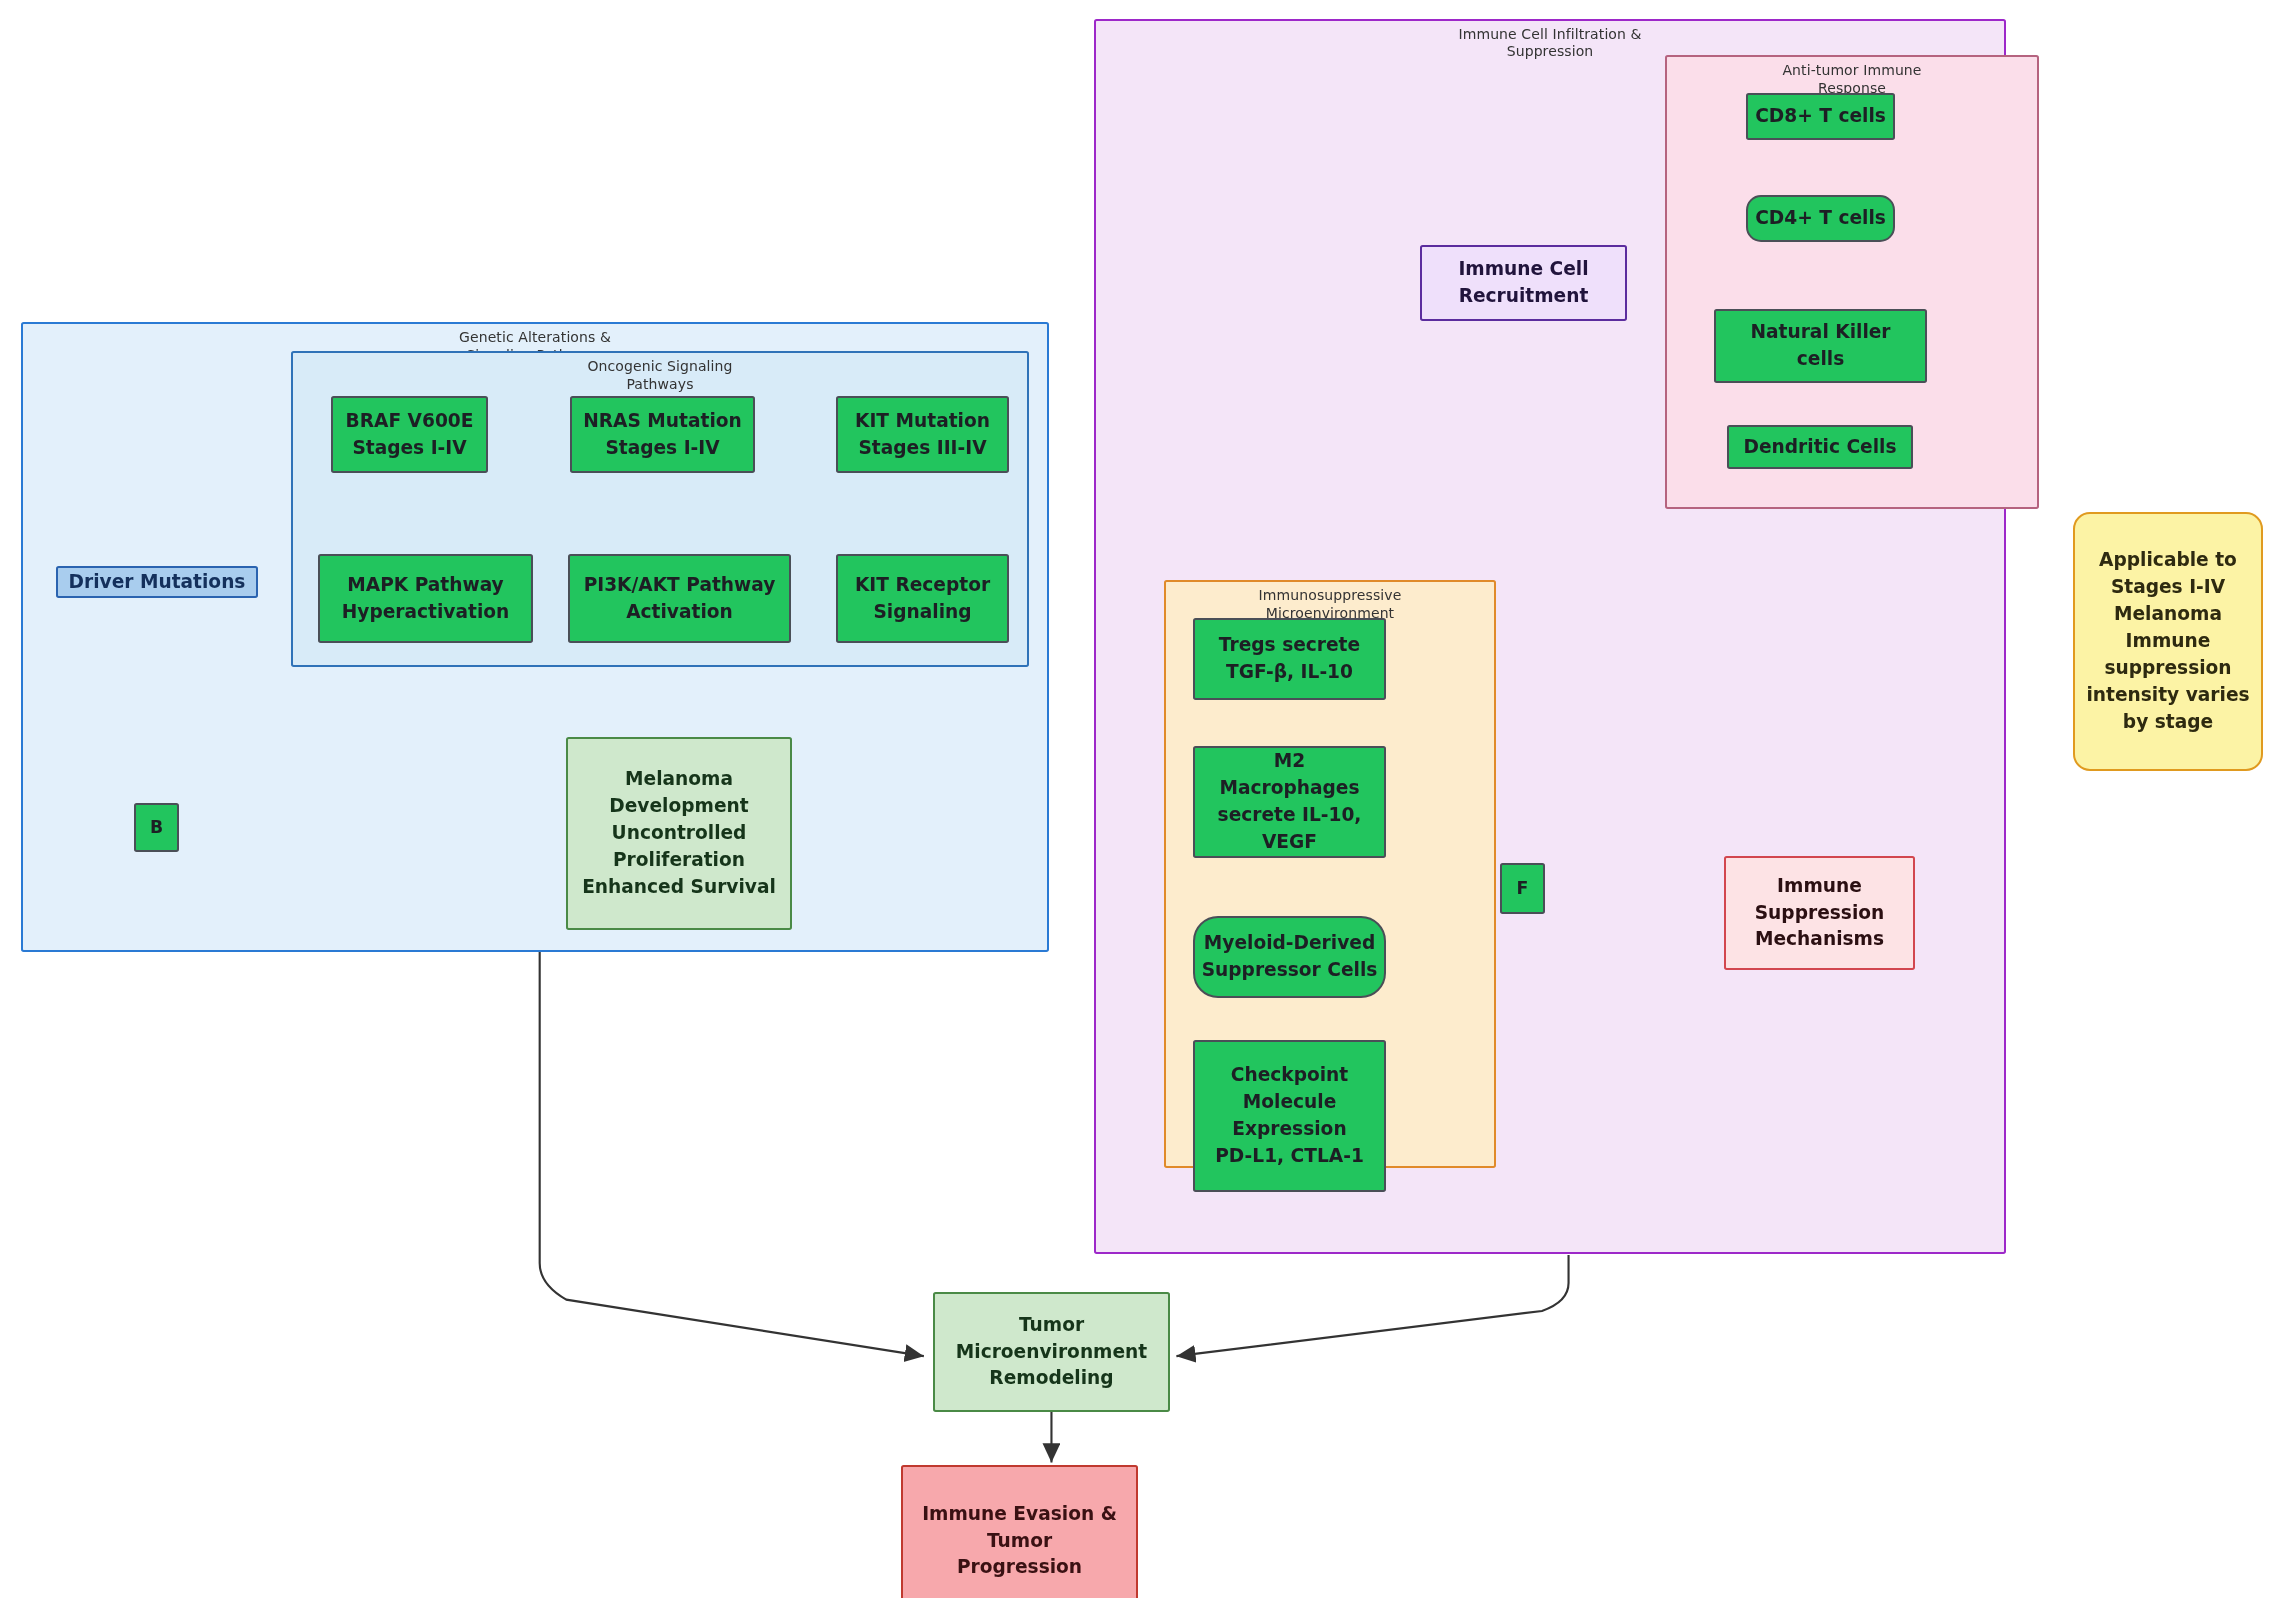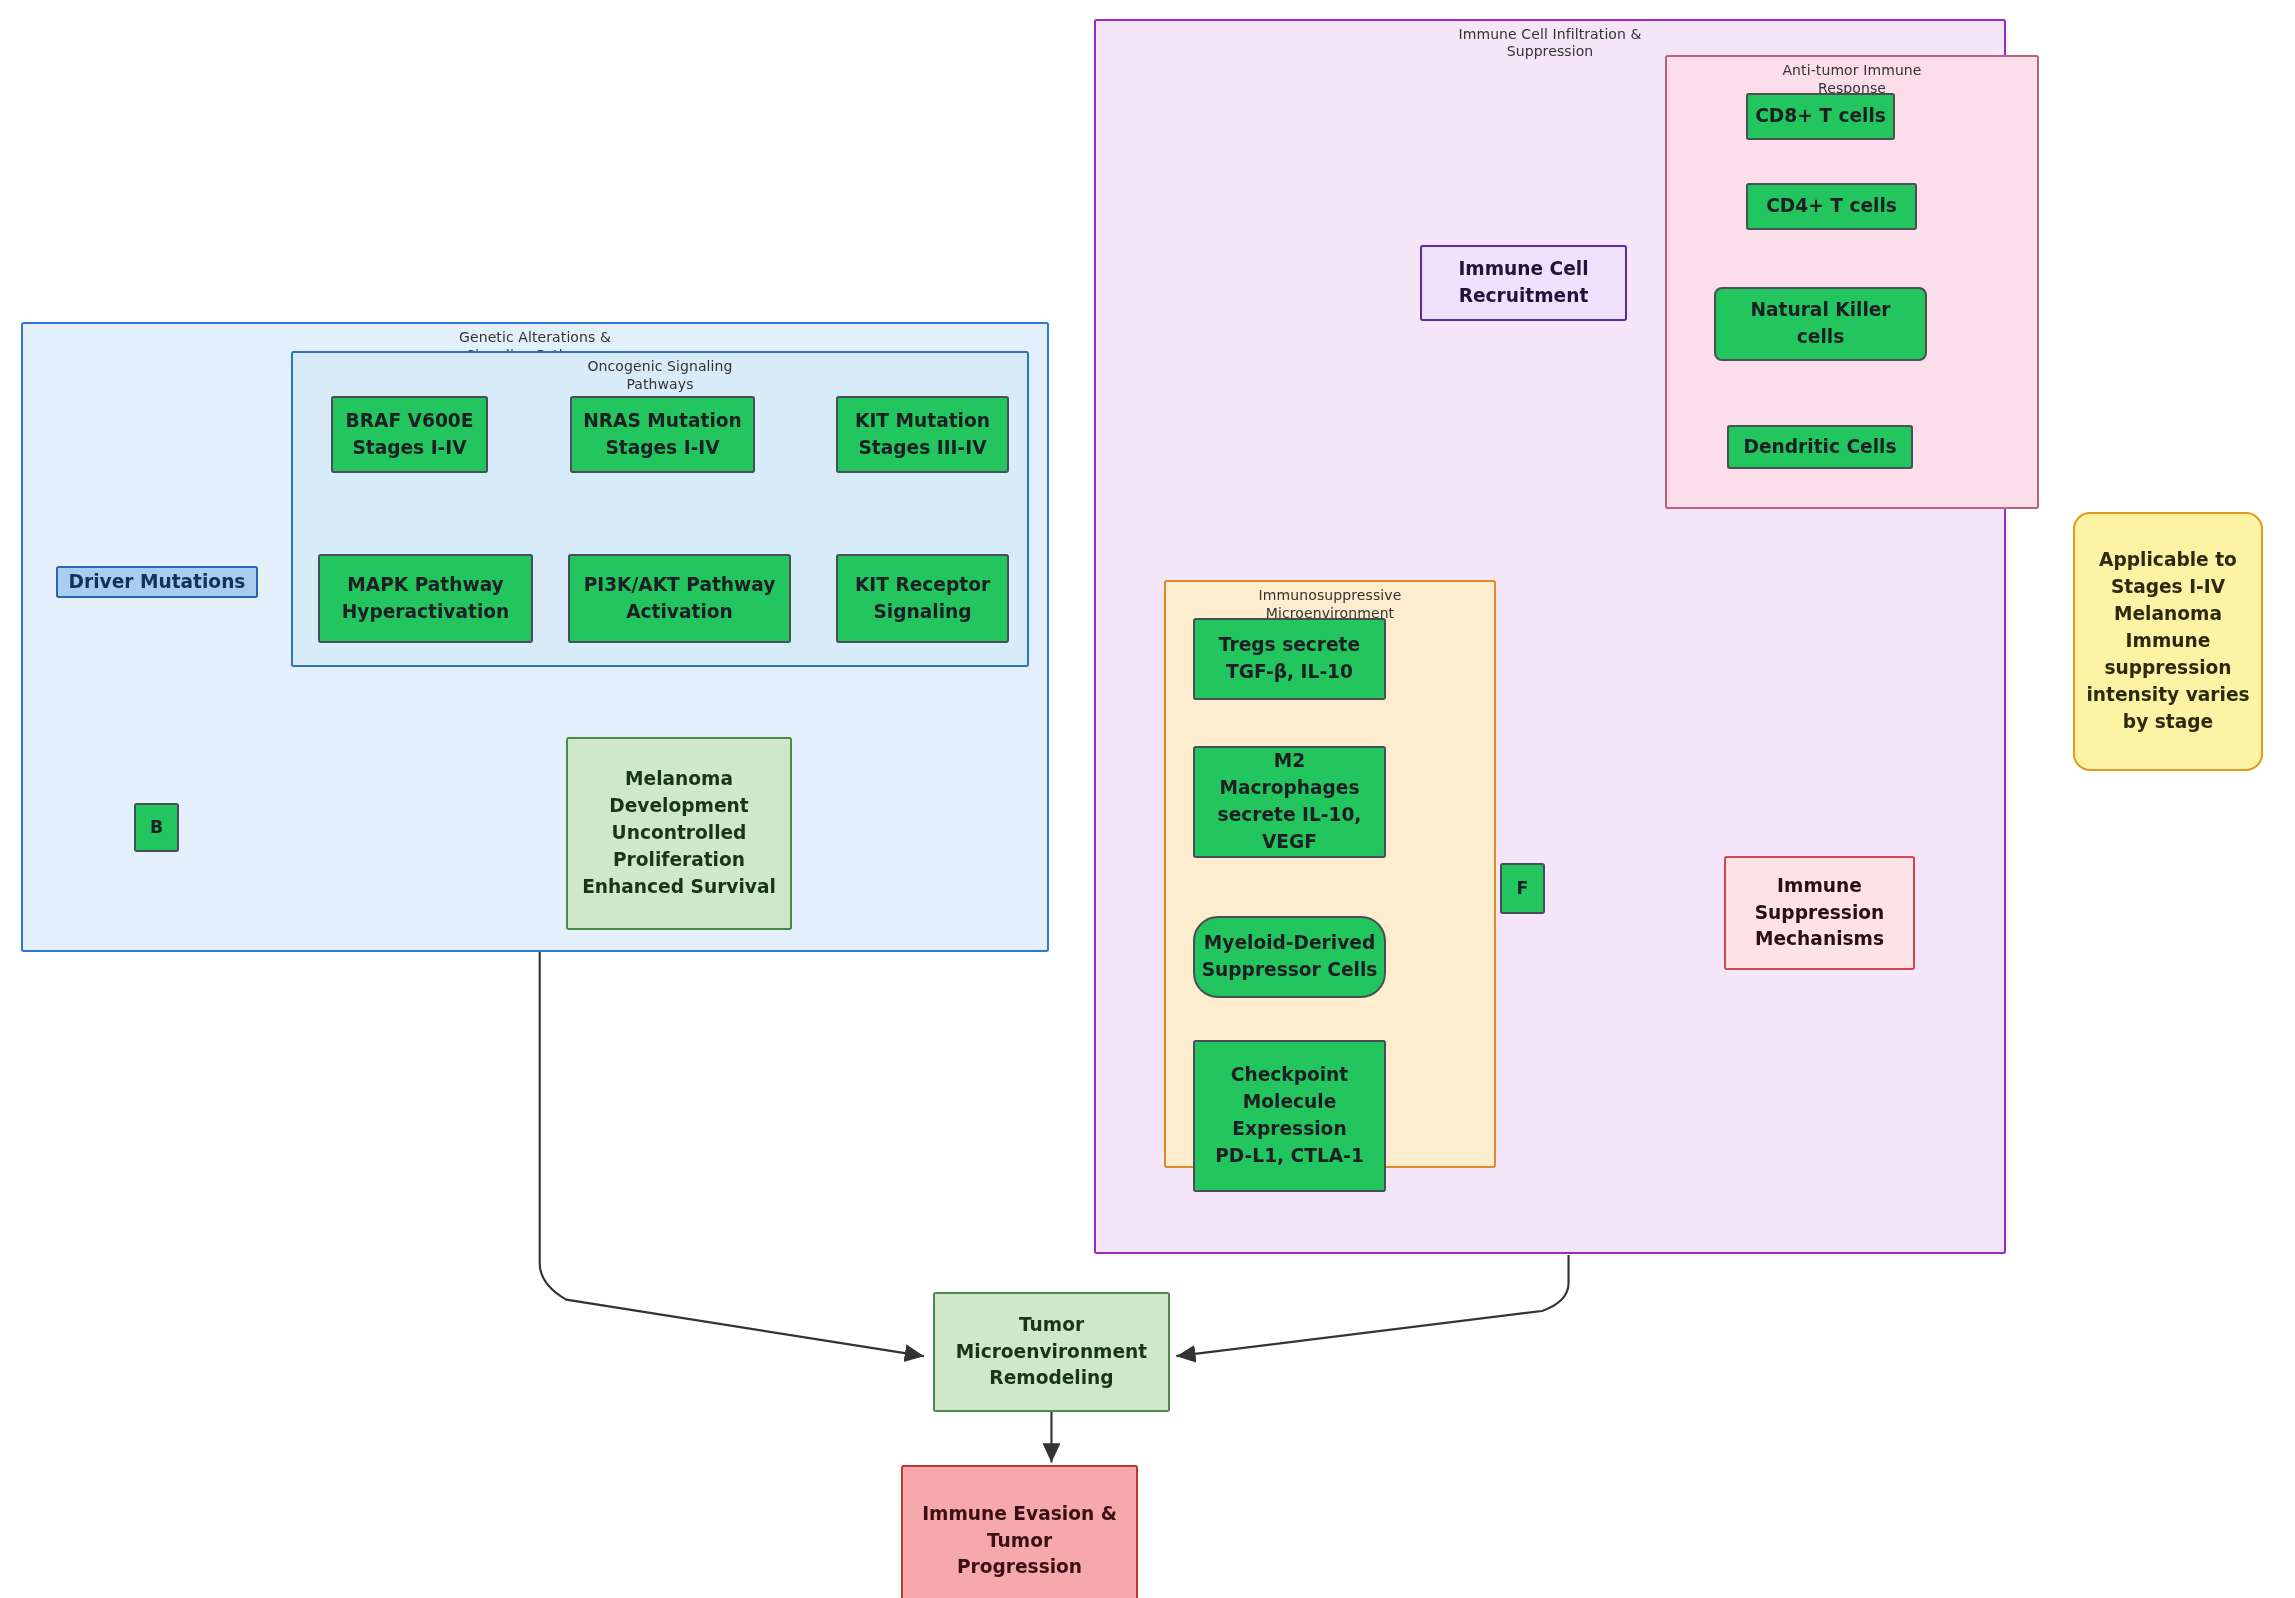--- a/index.html
+++ b/index.html
@@ -136,23 +136,23 @@
 Proliferation
 Enhanced Survival</div>
 
   <div class="node n-purple" style="left:1420px;top:245px;width:207px;height:76px;white-space:pre-line;">Immune Cell
 Recruitment</div>
 
   <div class="node n-white n-tiny" style="left:1500px;top:863px;width:45px;height:51px;">F</div>
 
   <div class="node n-white" style="left:1746px;top:93px;width:149px;height:47px;">CD8+ T cells</div>
 
-  <div class="node n-white" style="left:1746px;top:183px;width:171px;height:47px;">CD4+ T cells</div>
+  <div class="node n-white" style="left:1746px;top:195px;width:149px;height:47px;border-radius:15px;">CD4+ T cells</div>
 
-  <div class="node n-white" style="left:1714px;top:287px;width:213px;height:74px;white-space:pre-line;border-radius:8px;">Natural Killer
+  <div class="node n-white" style="left:1714px;top:309px;width:213px;height:74px;white-space:pre-line;">Natural Killer
 cells</div>
 
   <div class="node n-white" style="left:1727px;top:425px;width:186px;height:44px;">Dendritic Cells</div>
 
   <div class="node n-white" style="left:1193px;top:618px;width:193px;height:82px;white-space:pre-line;">Tregs secrete
 TGF-β, IL-10</div>
 
   <div class="node n-white" style="left:1193px;top:746px;width:193px;height:112px;white-space:pre-line;">M2 Macrophages
 secrete IL-10,
 VEGF</div>

